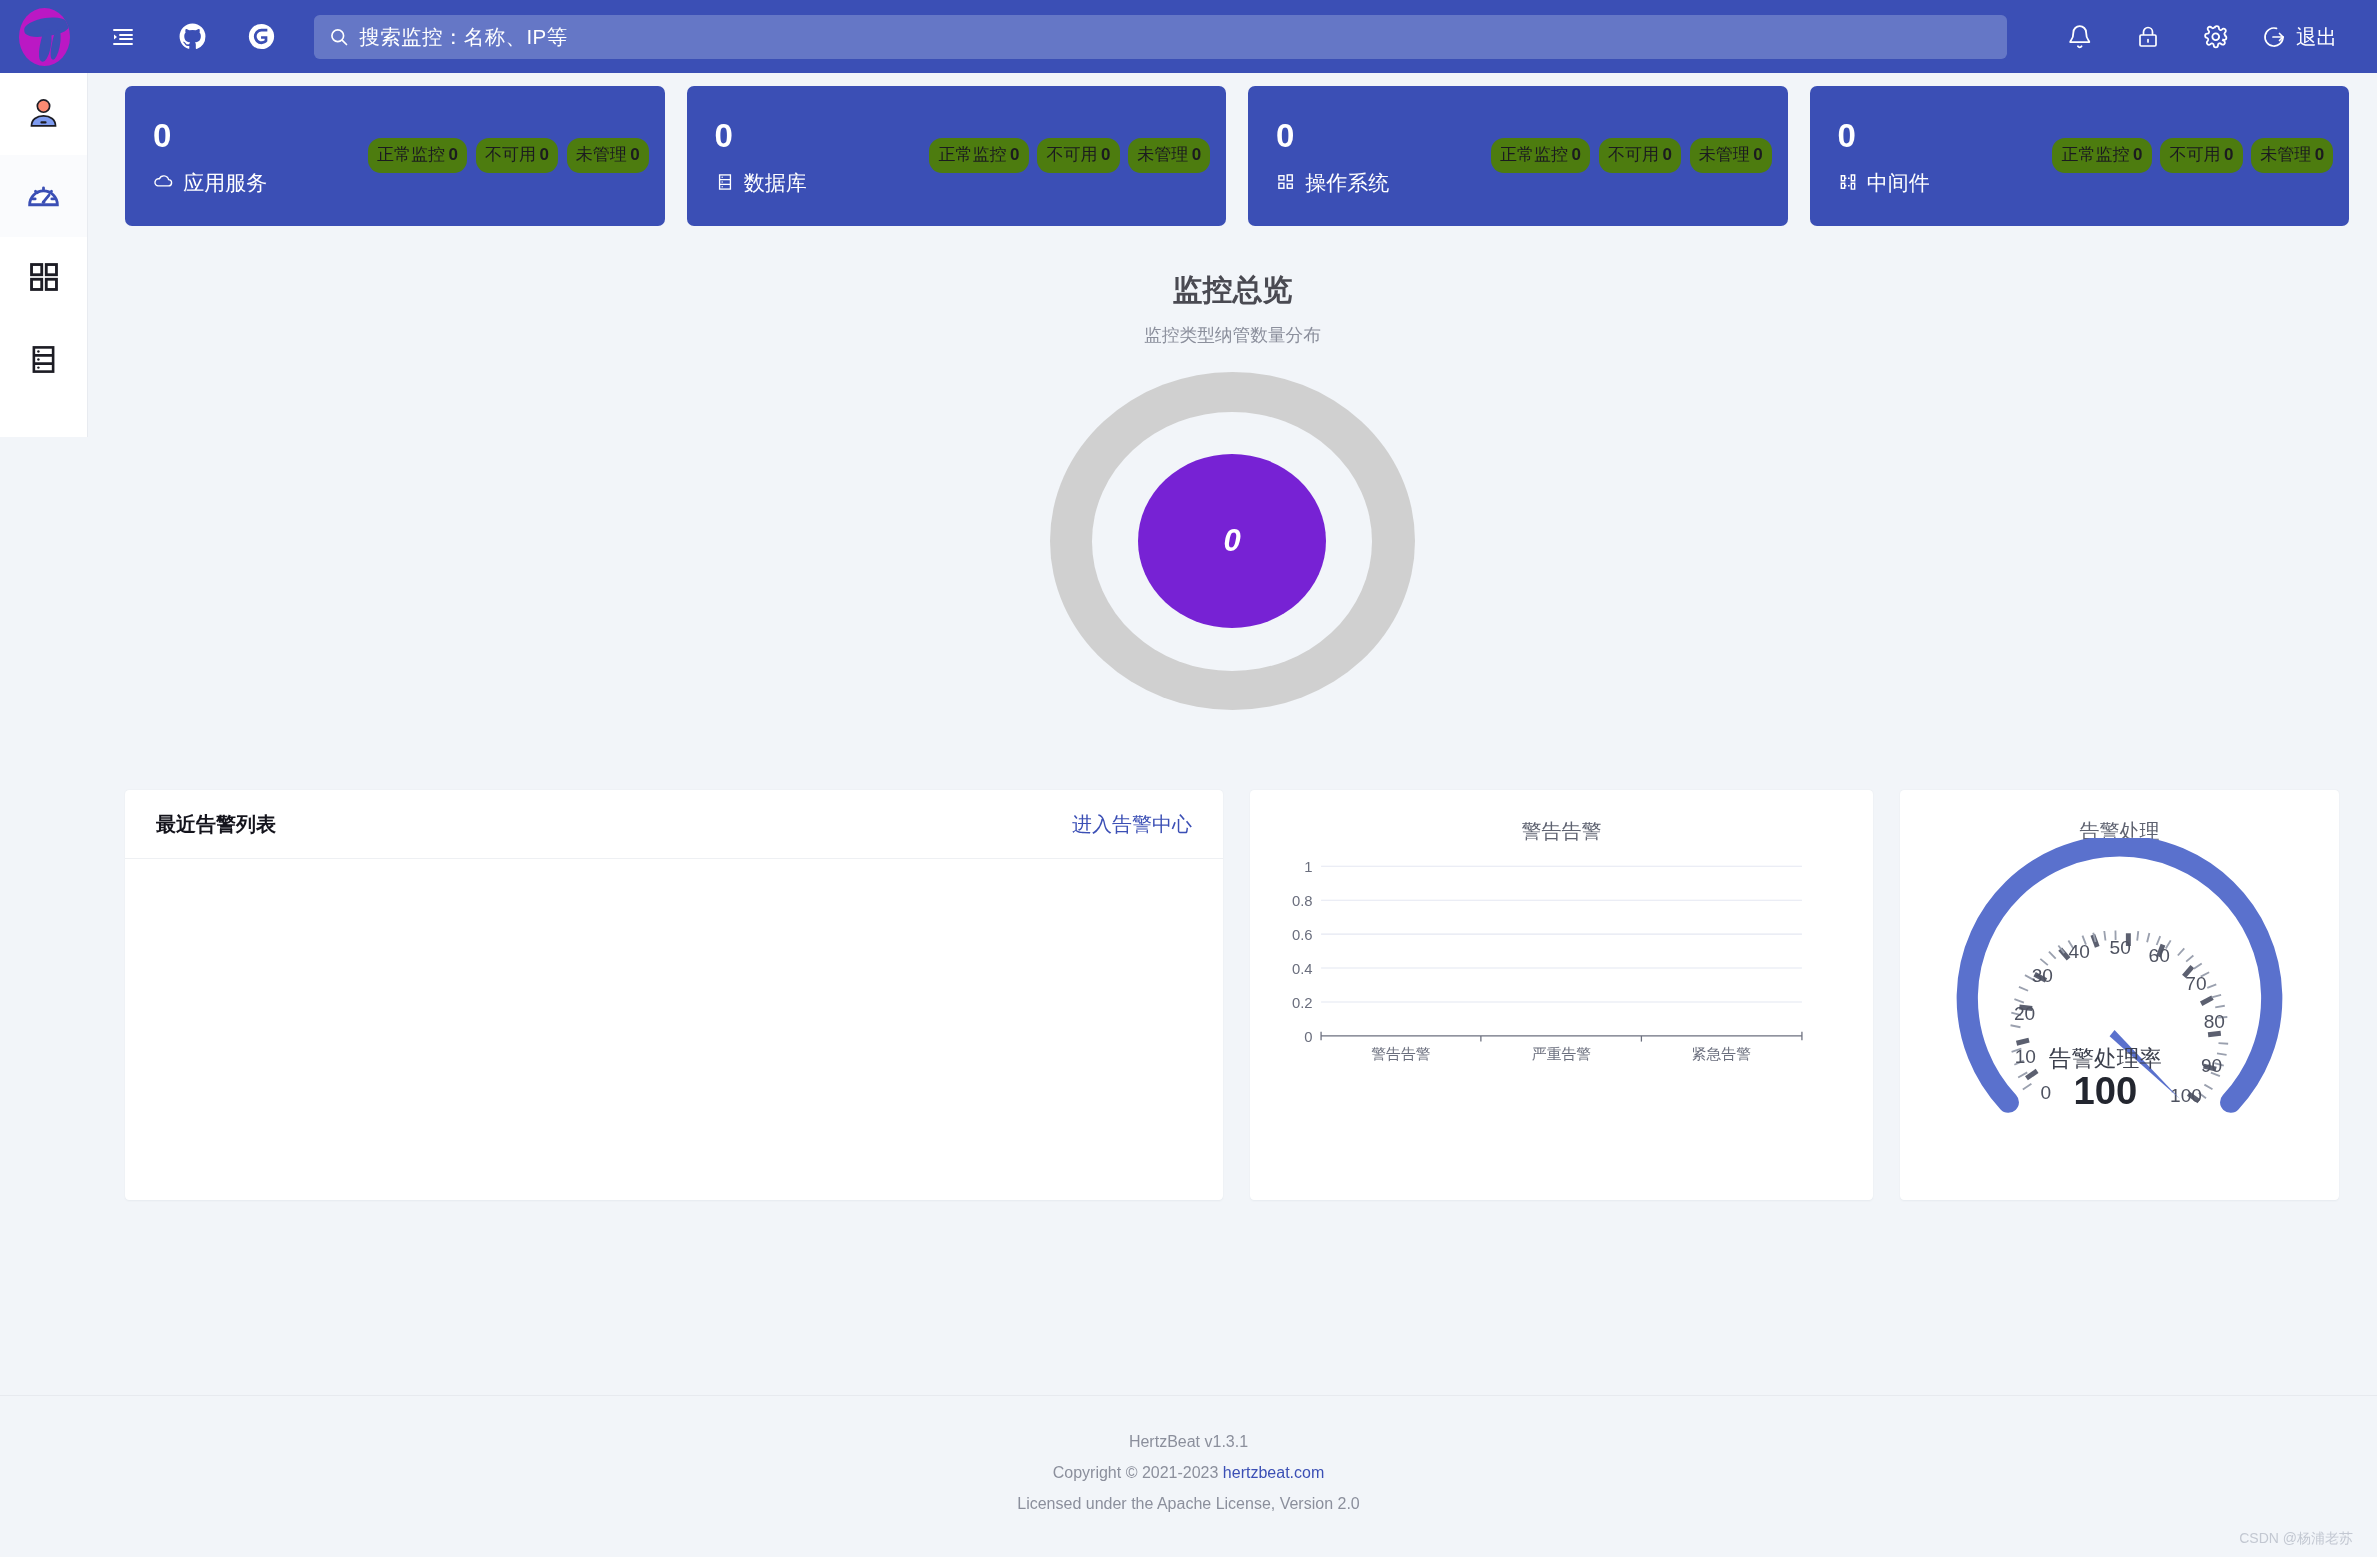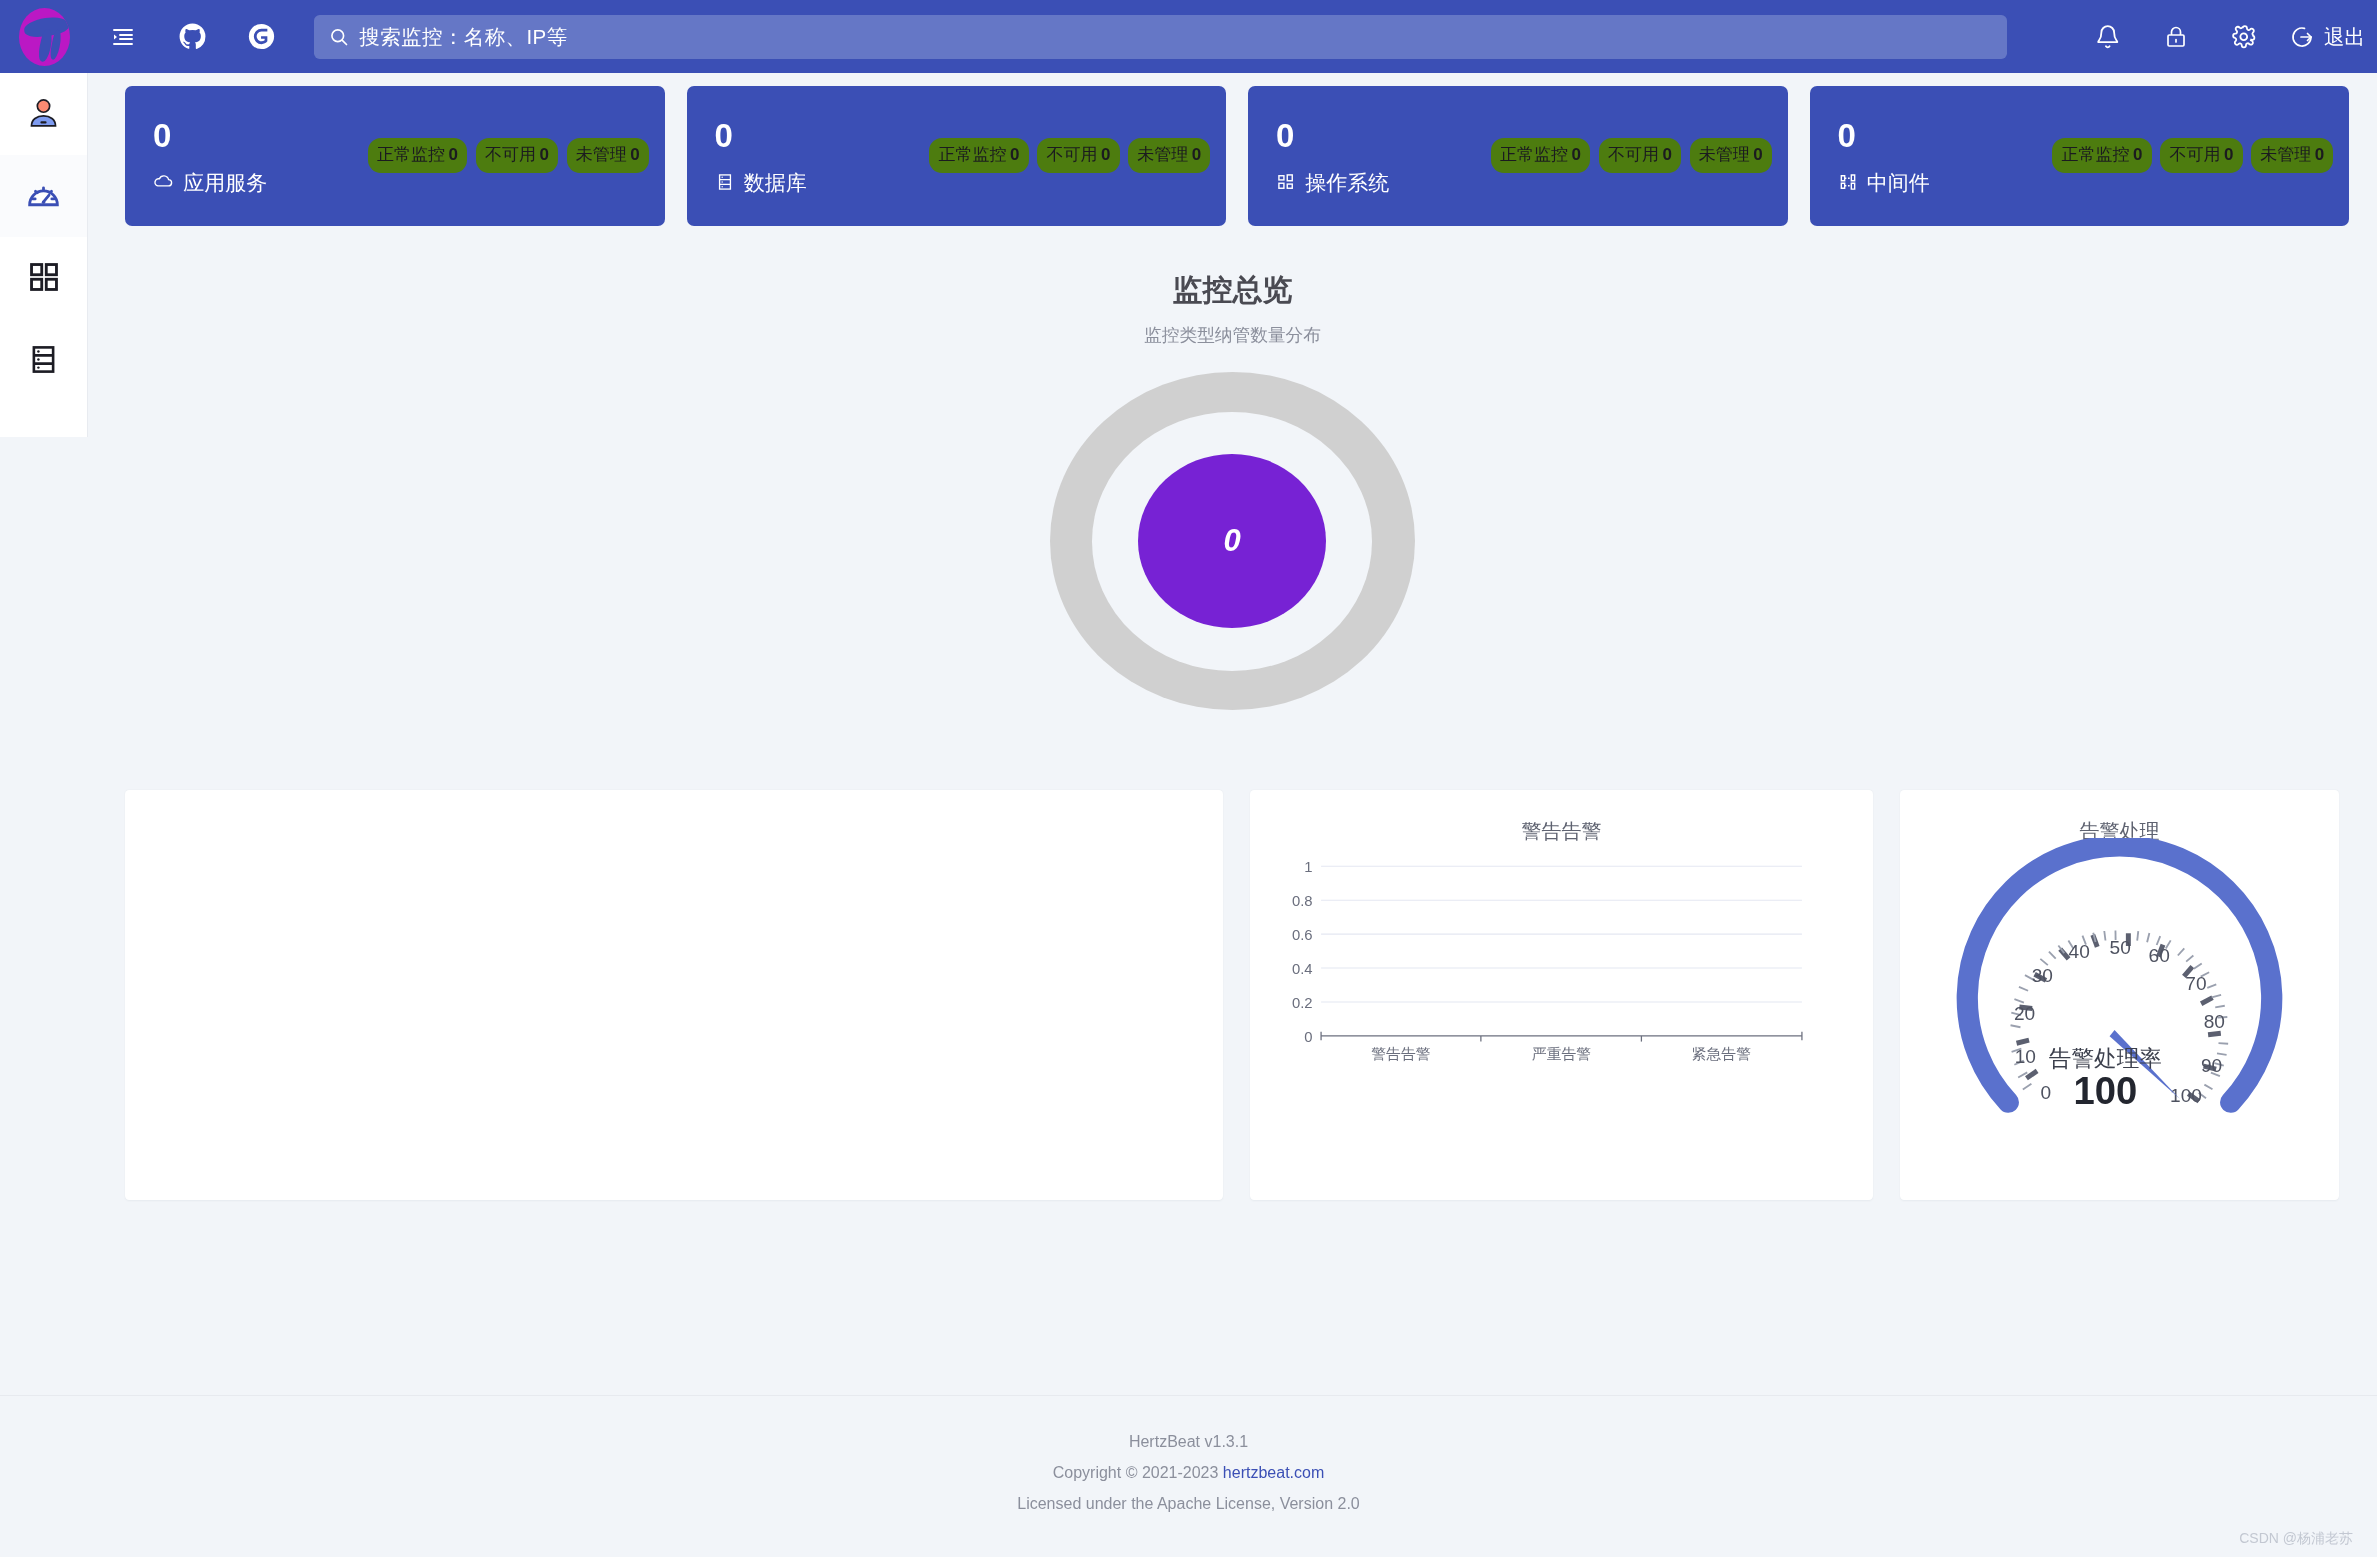--- a/index.html
+++ b/index.html
@@ -66,21 +66,21 @@
     margin-left: 10px;
     color: #ffffff;
     font-size: 20.5px;
     letter-spacing: 0.4px;
     white-space: nowrap;
   }
 
   .hdr-right {
     margin-left: auto;
     display: flex; align-items: center;
-    padding-right: 12px;
+    padding-right: 40px;
   }
   .hdr-right .hdr-icon { margin-left: 24px; }
   .logout {
     display: flex; align-items: center; gap: 10px;
     color: #fff; font-size: 20.5px;
     margin-left: 24px; cursor: pointer;
     white-space: nowrap;
   }
 
   
@@ -427,20 +427,24 @@
       <div class="donut-hole"></div>
       <div class="donut-core">
         <span>0</span>
       </div>
     </div>
   </div>
 
   <div class="panels">
 
     <div class="panel panel-alerts">
+      <div class="alerts-head">
+        <div class="alerts-title">最近告警列表</div>
+        <div class="alerts-link">进入告警中心</div>
+      </div>
       <div class="alerts-body"></div>
     </div>
 
     <div class="panel panel-dist">
       <div class="chart-title">警告告警</div>
       <svg class="bar-chart" viewBox="0 0 880 420">
 
         <line x1="100" y1="30" x2="780" y2="30" stroke="#e4e7f2" stroke-width="1.5"></line>
         <line x1="100" y1="78" x2="780" y2="78" stroke="#e4e7f2" stroke-width="1.5"></line>
         <line x1="100" y1="126" x2="780" y2="126" stroke="#e4e7f2" stroke-width="1.5"></line>

